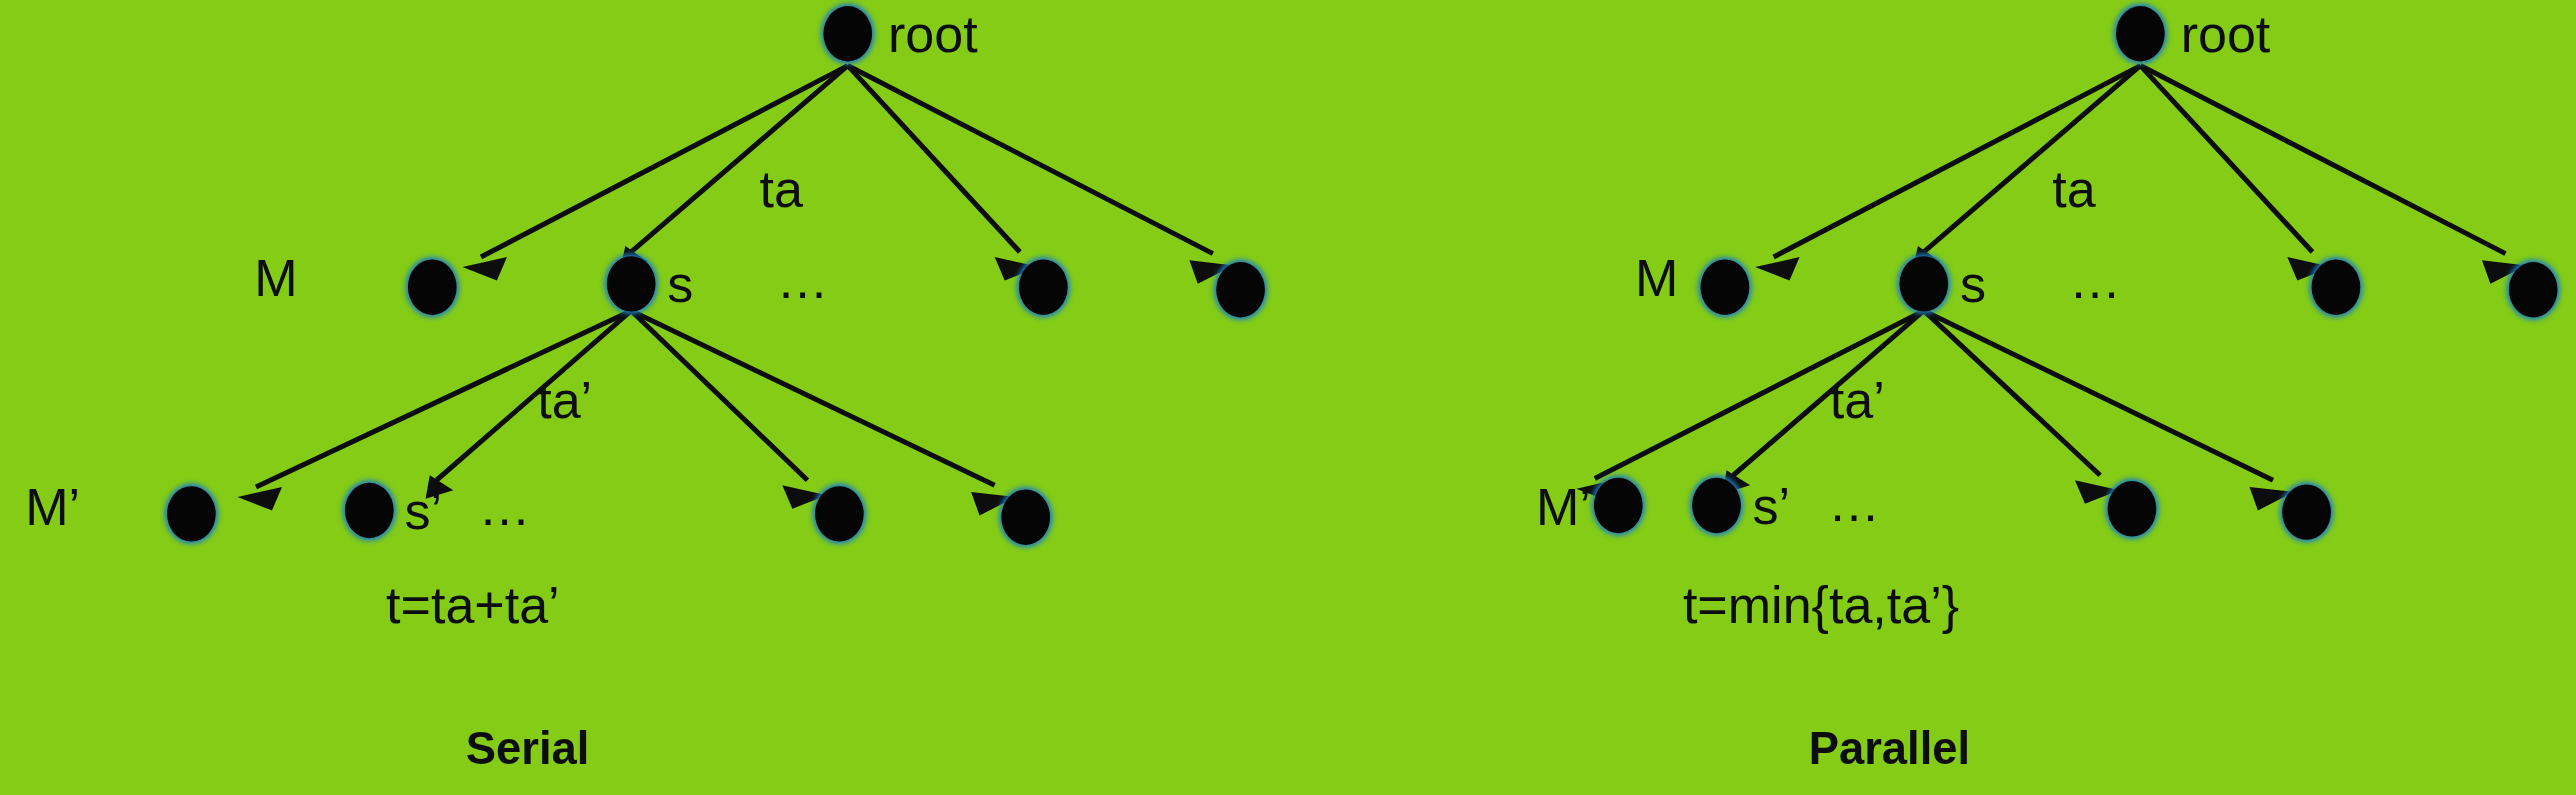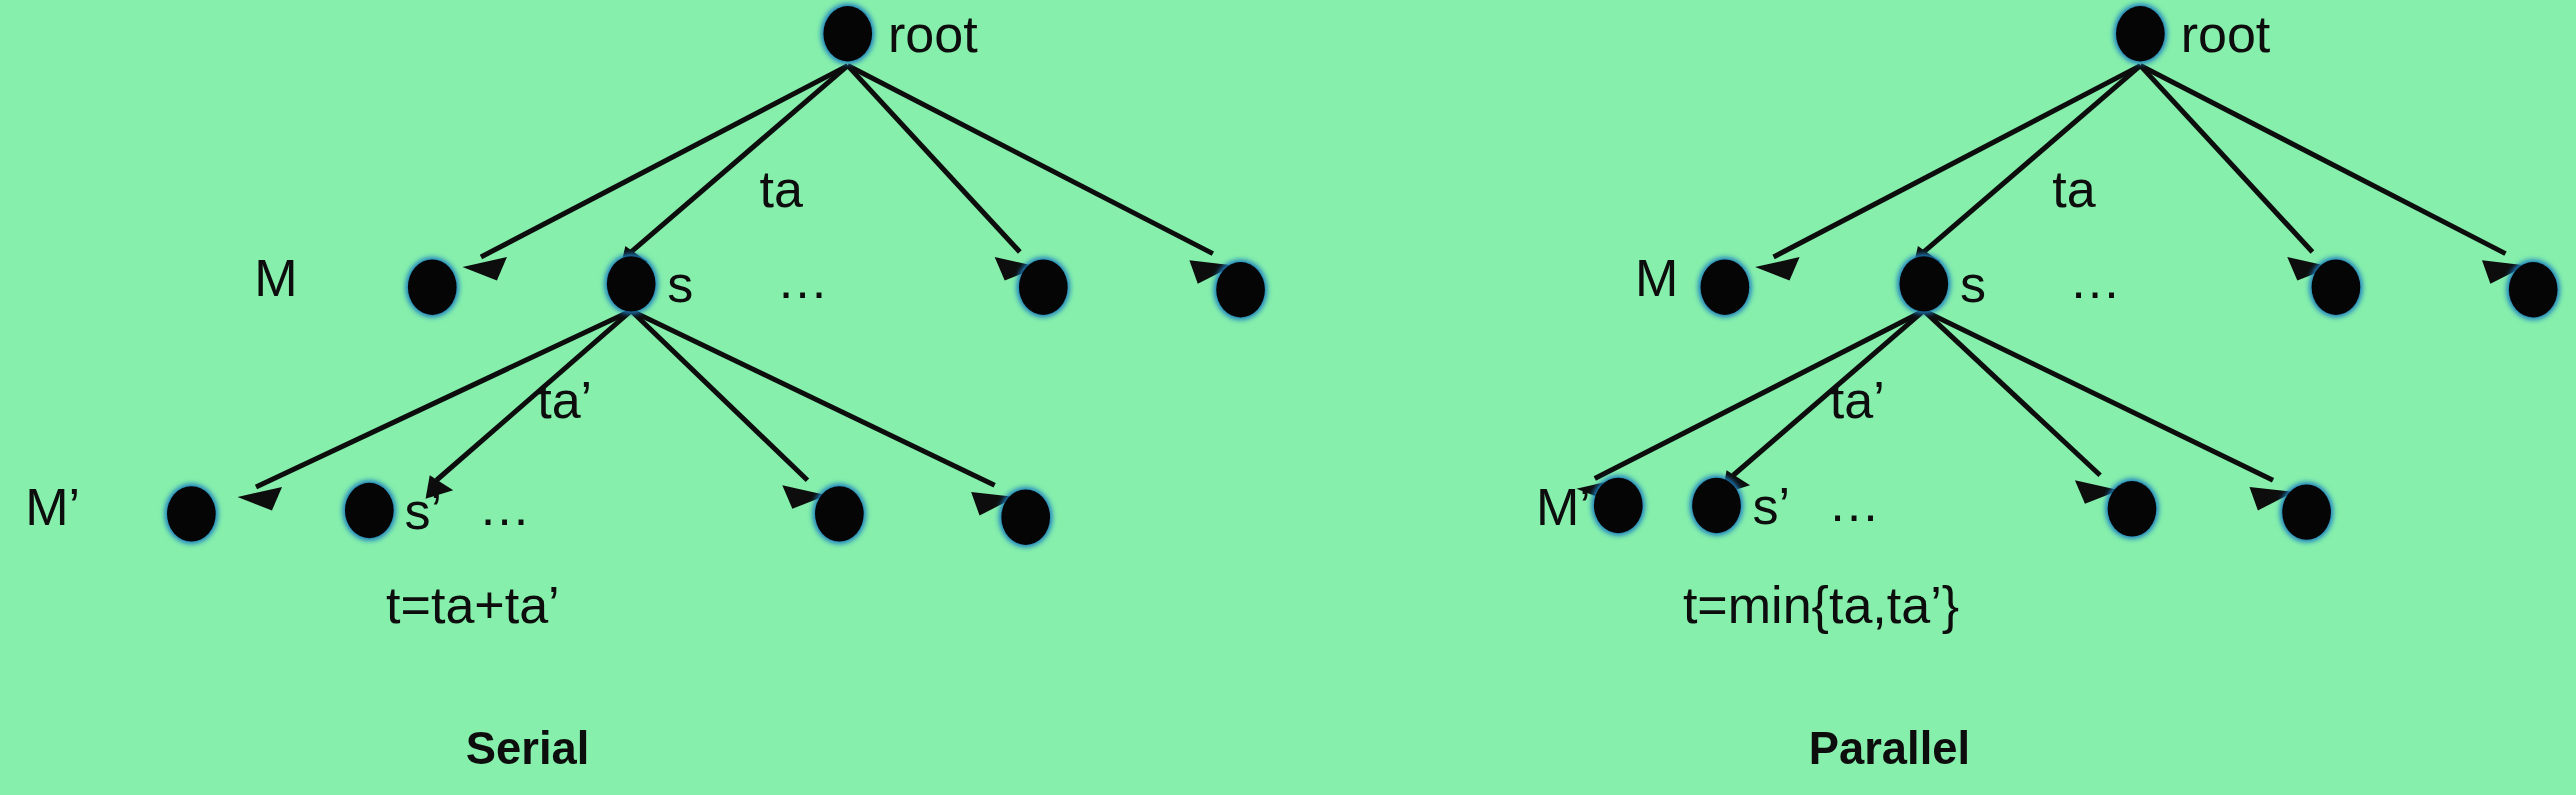--- a/index.html
+++ b/index.html
@@ -1,18 +1,18 @@
 <!DOCTYPE html>
 <html style="font-size:13.4px"><head>
 <meta charset="utf-8">
 <style>
   html,body{margin:0;padding:0;background:#ffffff;}
   body{width:2576px;height:796px;overflow:hidden;
        font-family:"Liberation Sans","DejaVu Sans",sans-serif;}
-  #stage{position:relative;width:2576px;height:796px;background:#86efac;}
+  #stage{position:relative;width:2576px;height:796px;background:#84cc16;}
   svg#canvas{position:absolute;left:0;top:0;width:2576px;height:796px;display:block;}
   text{font-family:"Liberation Sans","DejaVu Sans",sans-serif;fill:#0d0d0d;}
   .lbl{font-size:62px;}
   .ell{font-size:62px;letter-spacing:2px;}
   .formula{font-size:62px;}
   .caption{font-size:54px;font-weight:bold;}
   .edge{stroke:#0d0d0d;stroke-width:6;fill:none;stroke-linecap:butt;}
   .nodeglow{fill:#1b7fbf;}
   .nodecore{fill:#050505;}
   .arrowhead{fill:#0d0d0d;}

